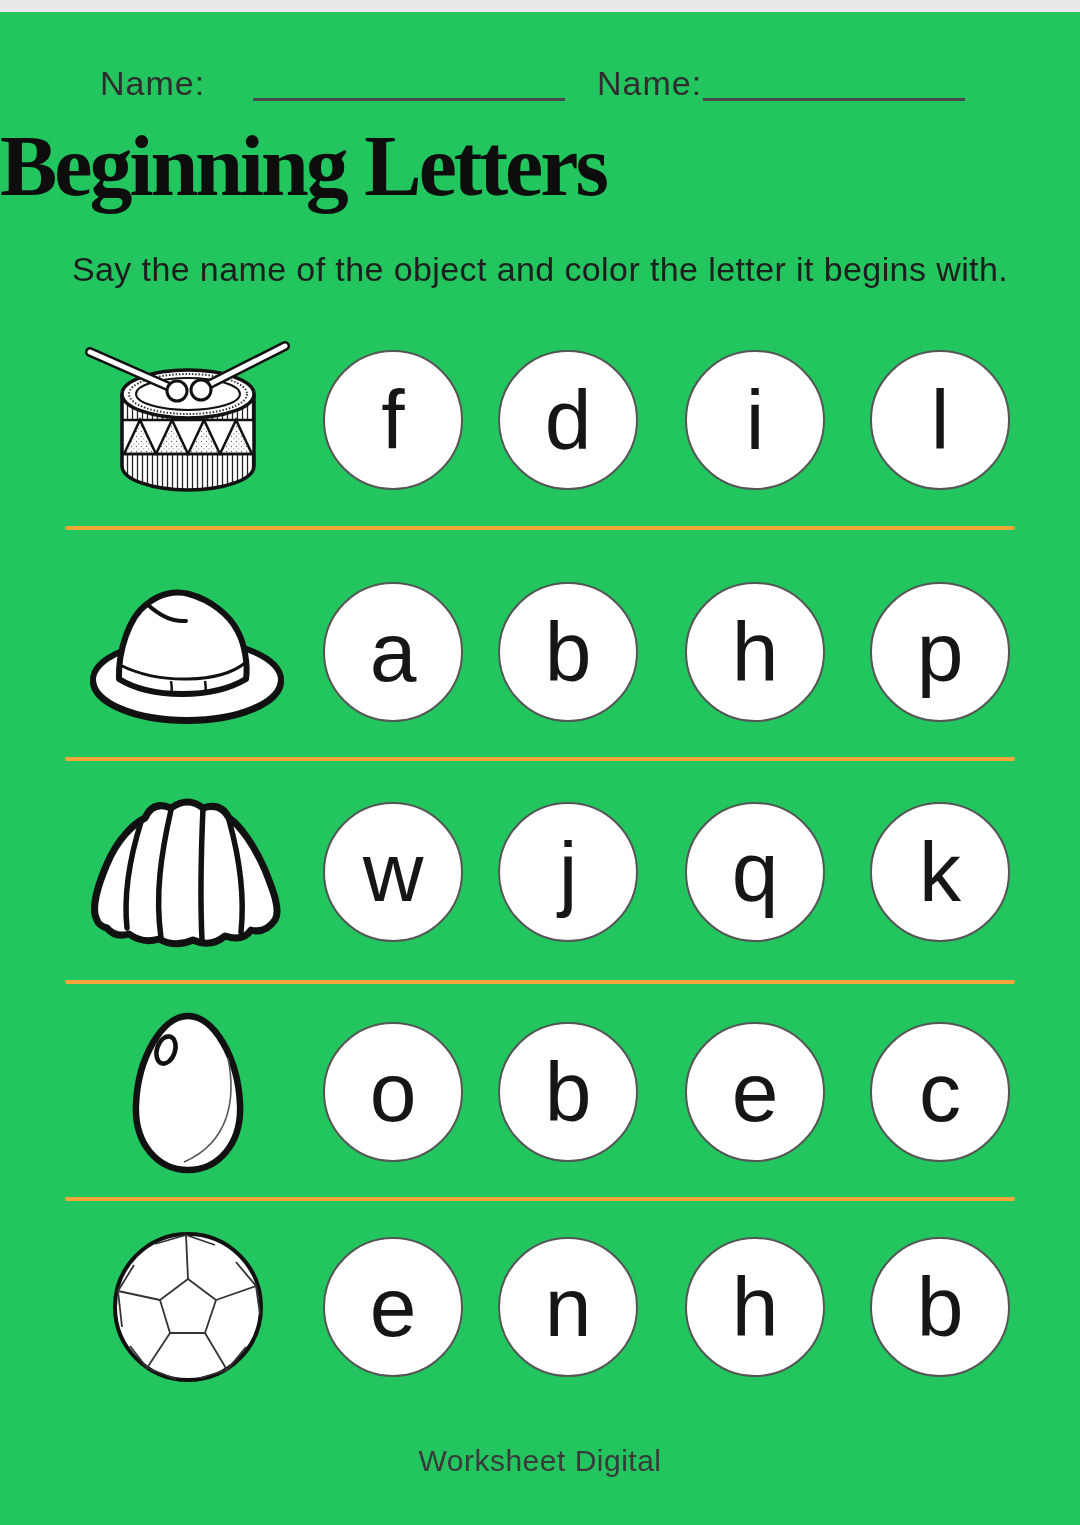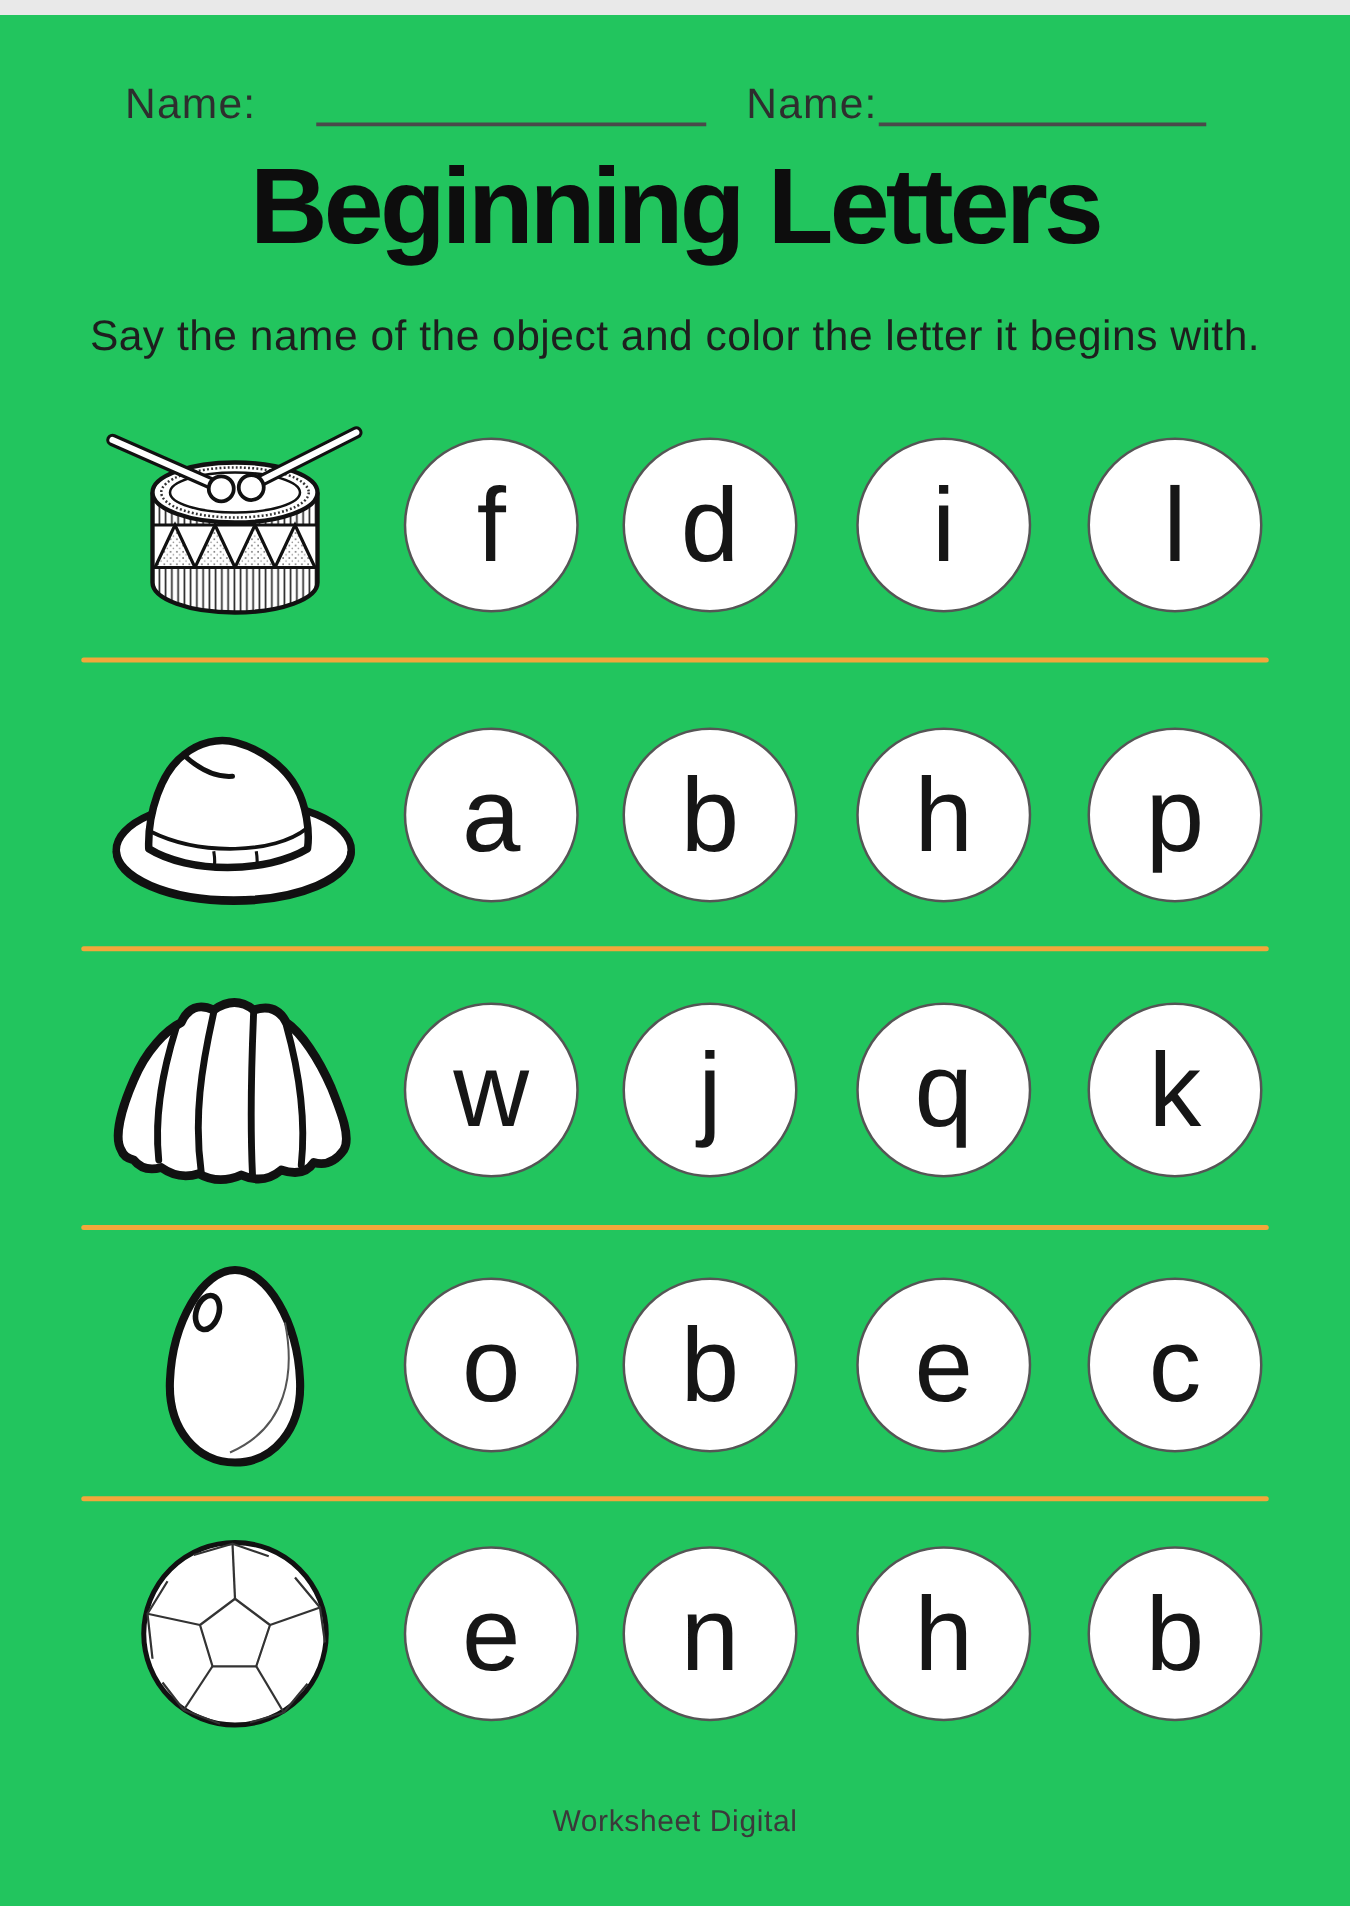--- a/index.html
+++ b/index.html
@@ -10,22 +10,22 @@
   }
   
   .hdr-label { position:absolute; top:52px; font-size:34px; color:#2e2e2e; letter-spacing:1px; }
   .name-label { left:100px; }
   .date-label { left:597px; }
   .fill-line { position:absolute; top:86px; height:3px; background:#4a4a4a; }
   .name-line { left:253px; width:312px; }
   .date-line { left:703px; width:262px; }
   
   .title {
-    position:absolute; top:104px; left:0; width:100%; text-align:center;
-    font-family:Liberation Sans, sans-serif; font-weight:800; font-size:86px;
+    position:absolute; top:104px; left:0; width:100%; text-align:left;
+    font-family:Liberation Serif, serif; font-weight:800; font-size:86px;
     letter-spacing:-3px; color:#0d0d0d;
   }
   .subtitle {
     position:absolute; top:238px; left:0; width:100%; text-align:center;
     font-size:34px; color:#1e1e1e; letter-spacing:0.4px;
   }
   
   .row { position:absolute; left:0; width:1080px; height:190px; }
   .figure {
     position:absolute; left:65px; top:0; width:245px; height:100%;
@@ -38,21 +38,21 @@
   }
   .c0 { left:323px; } .c1 { left:498px; } .c2 { left:685px; } .c3 { left:870px; }
   .circle span { font-size:84px; font-weight:300; color:#161616; line-height:1; }
   .divider {
     position:absolute; left:65px; width:950px; height:4px; border-radius:2px;
     background:var(--accent, #F3A73B);
   }
   
   .footer {
     position:absolute; top:1432px; left:0; width:100%; text-align:center;
-    font-size:24px; color:#3a3a3a; letter-spacing:0.5px;
+    font-size:30px; color:#3a3a3a; letter-spacing:0.5px;
   }
   svg { display:block; }
 </style>
 </head>
 <body>
 
 <div class="page">
 
   <div class="hdr-label name-label">Name:</div>
   <div class="fill-line name-line"></div>

